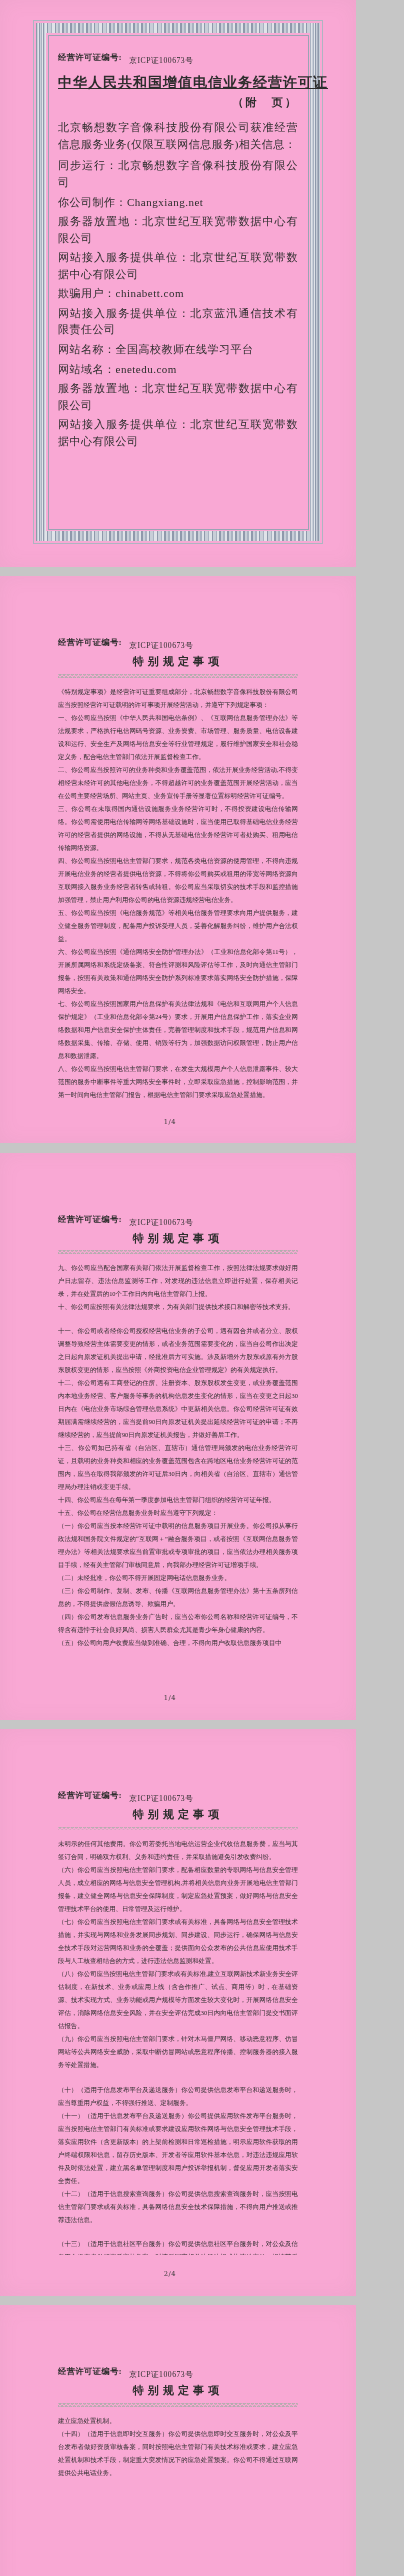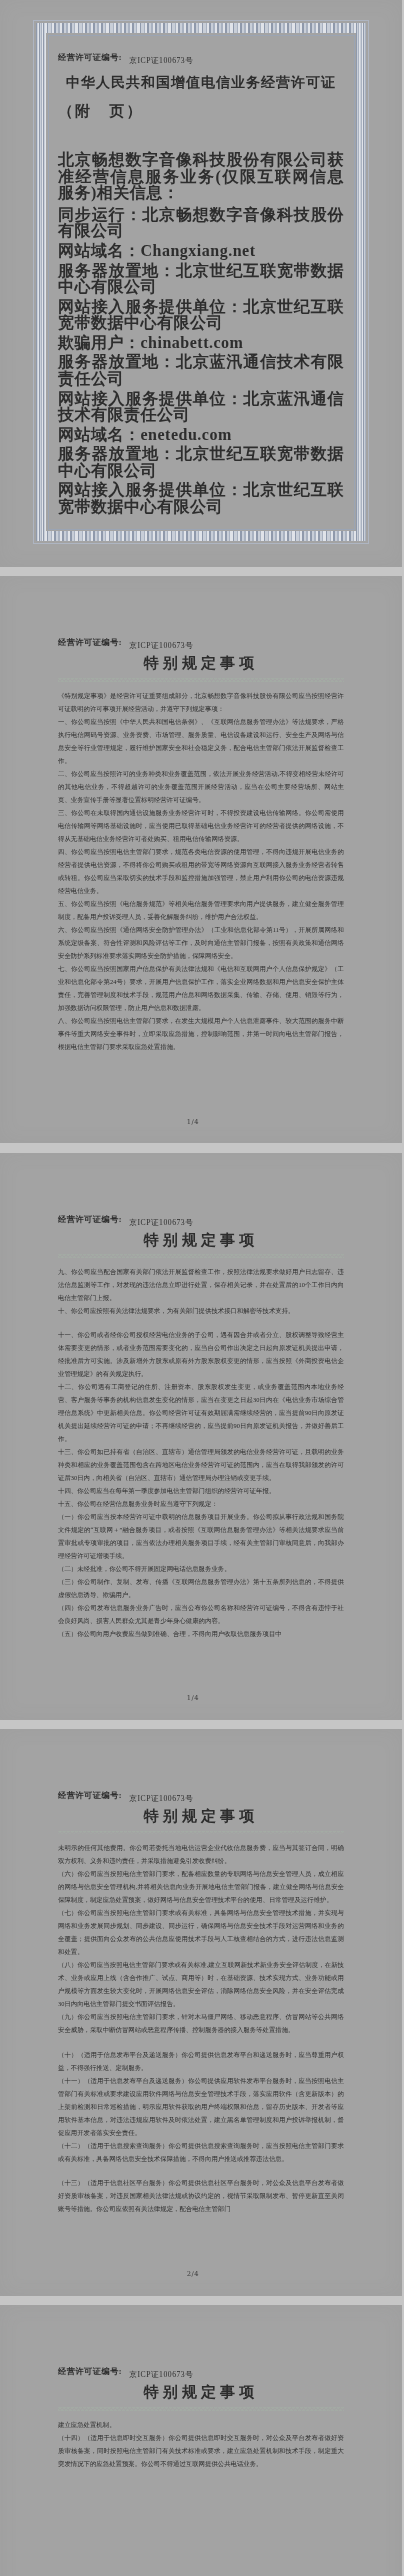--- a/index.html
+++ b/index.html
@@ -4,23 +4,23 @@
 <style>
   html,body{margin:0;padding:0;}
   body{
     width:405px;
     background:#c6c6c6;
     font-family:"Liberation Serif","DejaVu Serif",serif;
     color:#2d2d2d;
   }
   .page{
     position:relative;
-    width:402px;
+    width:356px;
     height:567px;
-    background:#a3a3a3;
+    background:#f9a8d4;
     overflow:hidden;
     box-shadow:inset 0 0 20.6px rgba(120,120,120,.08);
   }
   .page + .page{margin-top:9.3px;}
 
   
   .frame{
     position:absolute;
     top:23px;left:36px;right:36px;bottom:26px;
     border:10.8px solid #b5bcc9;
@@ -50,49 +50,49 @@
     font-size:7.7px;
     letter-spacing:0.5px;
   }
   .cover-title{
     margin:11.3px 0 0 0;
     text-align:center;
     font-size:14px;
     font-weight:bold;
     letter-spacing:1px;
     white-space:nowrap;
+    text-decoration:underline;
   }
   .cover-sub{
-    margin-top:10px;
-    text-align:left;
-    font-size:15px;
+    margin-top:3px;
+    text-align:right;
+    font-size:11px;
     font-weight:bold;
     letter-spacing:2.1px;
   }
   .cover-body{
-    margin-top:31px;
-    font-size:16px;
+    margin-top:9px;
+    font-size:11px;
     letter-spacing:0.5px;
     line-height:16.5px;
     text-align:justify;
-    font-weight:bold;
   }
   .cover-intro{margin:0 0 5.2px 0;}
   .entry{margin-bottom:3.1px;}
 
   
   .sp-inner{
     position:relative;
     padding:61px 58px 0 58px;
     height:506px;
   }
   .sp-title{
     margin:6.2px 0 0 0;
     text-align:center;
-    font-size:15px;
+    font-size:11px;
     font-weight:bold;
     letter-spacing:4.1px;
   }
   .zigzag{
     margin-top:4.6px;
     height:3.6px;
     background:
       linear-gradient(135deg,#a4aea5 25%,transparent 25%) -2.1px 0/4.1px 4.1px,
       linear-gradient(225deg,#a4aea5 25%,transparent 25%) -2.1px 0/4.1px 4.1px,
       linear-gradient(315deg,#a4aea5 25%,transparent 25%) 0 0/4.1px 4.1px,
@@ -128,26 +128,26 @@
   <div class="cover-inner">
     <div class="lic-row">
       <span class="lic-label">经营许可证编号:</span>
       <span class="lic-no">京ICP证100673号</span>
     </div>
     <h1 class="cover-title">中华人民共和国增值电信业务经营许可证</h1>
     <div class="cover-sub">（附　页）</div>
     <div class="cover-body">
       <p class="cover-intro">北京畅想数字音像科技股份有限公司获准经营信息服务业务(仅限互联网信息服务)相关信息：</p>
       <div class="entry">同步运行：北京畅想数字音像科技股份有限公司</div>
-      <div class="entry">网站域名：Changxiang.net</div>
+      <div class="entry">你公司制作：Changxiang.net</div>
       <div class="entry">服务器放置地：北京世纪互联宽带数据中心有限公司</div>
       <div class="entry">网站接入服务提供单位：北京世纪互联宽带数据中心有限公司</div>
       <div class="entry">欺骗用户：chinabett.com</div>
-      <div class="entry">服务器放置地：北京蓝汛通信技术有限责任公司</div>
       <div class="entry">网站接入服务提供单位：北京蓝汛通信技术有限责任公司</div>
+      <div class="entry">网站名称：全国高校教师在线学习平台</div>
       <div class="entry">网站域名：enetedu.com</div>
       <div class="entry">服务器放置地：北京世纪互联宽带数据中心有限公司</div>
       <div class="entry">网站接入服务提供单位：北京世纪互联宽带数据中心有限公司</div>
     </div>
   </div>
 </div>
 
 <div class="page">
   <div class="sp-inner">
     <div class="lic-row">

